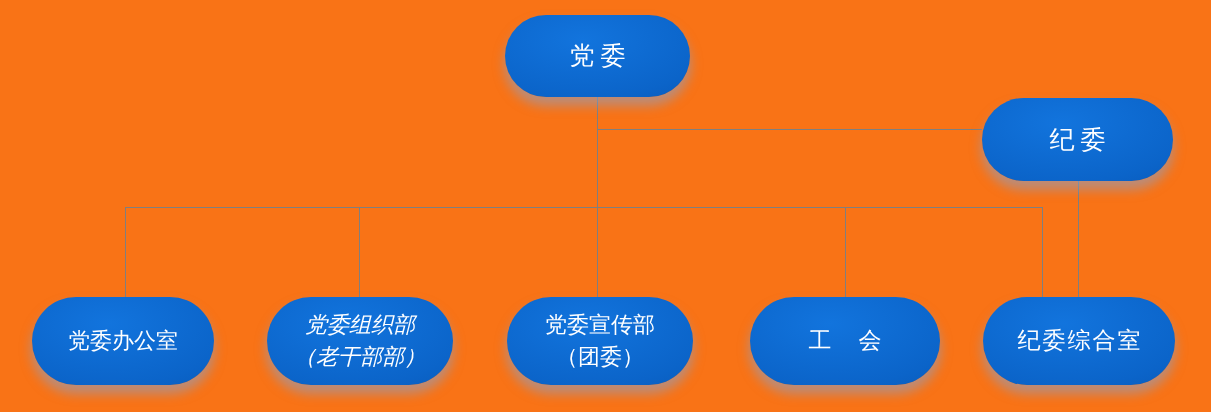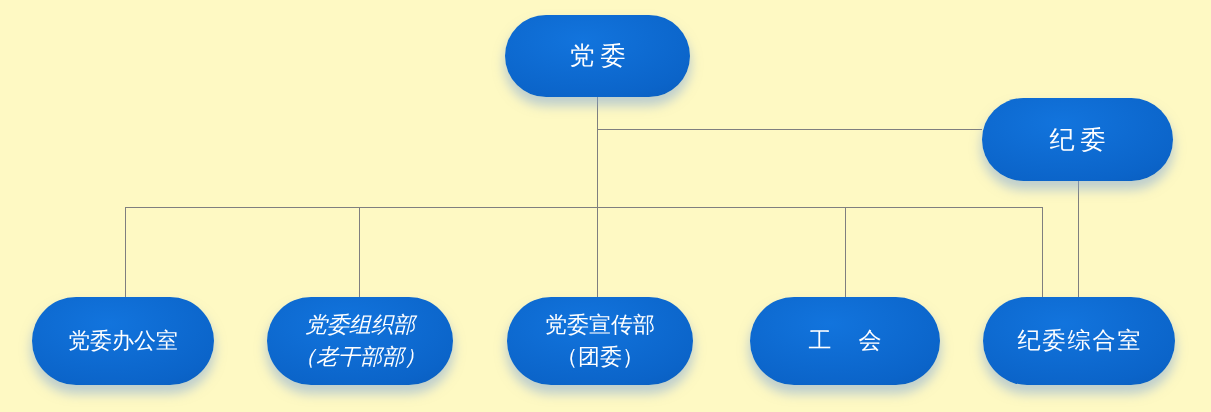--- a/index.html
+++ b/index.html
@@ -4,21 +4,21 @@
 <style>
   html, body {
     margin: 0;
     padding: 0;
     background: #ffffff;
   }
   #canvas {
     position: relative;
     width: 1211px;
     height: 412px;
-    background: #fef9c3;
+    background: #f97316;
     overflow: hidden;
     font-family: "Liberation Serif", "DejaVu Serif", serif;
   }
   .node {
     position: absolute;
     display: flex;
     flex-direction: column;
     align-items: center;
     justify-content: center;
     color: var(--text, #ffffff);

